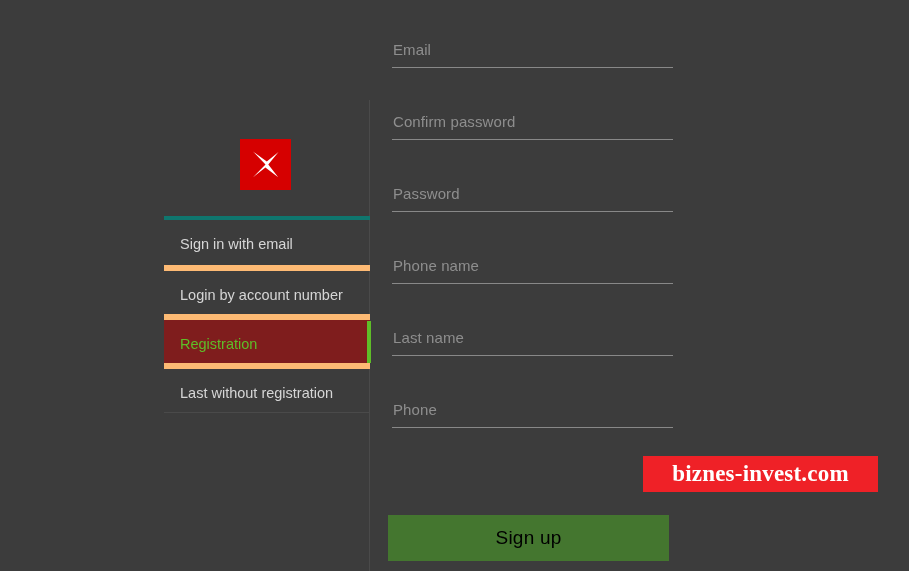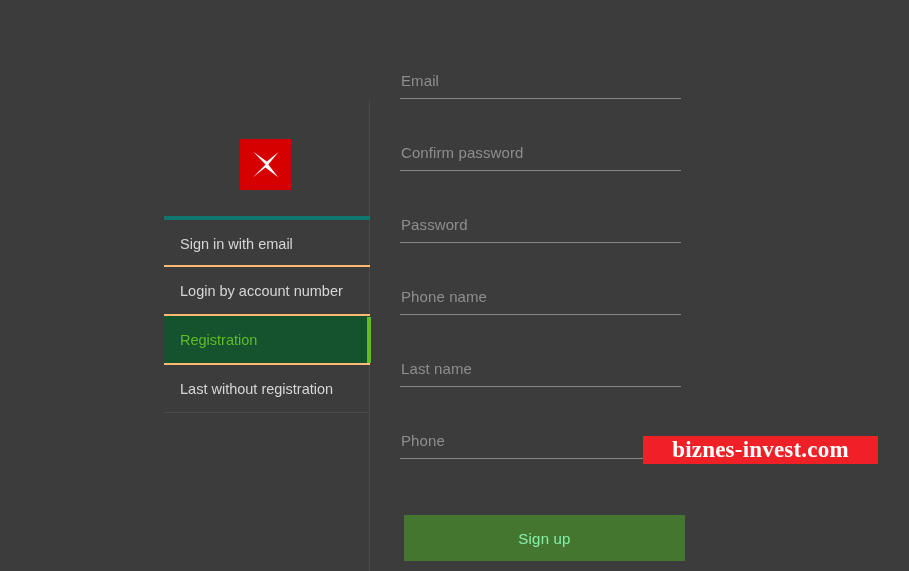--- a/index.html
+++ b/index.html
@@ -58,27 +58,27 @@
     width: 206px;
   }
   .menu-item {
     position: relative;
     box-sizing: border-box;
     height: 49px;
     line-height: 49px;
     padding-left: 16px;
     font-size: 14.5px;
     color: #d6d6d6;
-    border-top: 2px solid #fdba74;
+    border-top: 6px solid #fdba74;
     white-space: nowrap;
     cursor: pointer;
   }
   .menu-item:first-child { border-top: 4px solid #0f766e; }
   .menu-item.active {
-    background: #14532d;
+    background: #7f1d1d;
     color: #5fbd28;
   }
   .menu-item.active .active-bar {
     position: absolute;
     right: -1px;
     top: 1px;
     bottom: 0px;
     width: 4px;
     background: #5fbd28;
   }
@@ -89,24 +89,23 @@
     left: 164px;
     top: 412px;
     width: 206px;
     height: 1px;
     background: #4a4a4a;
   }
 
   
   #reg-form {
     position: absolute;
-    left: 400px;
+    left: 392px;
     top: 0px;
     width: 281px;
-    margin-top: 31px;
   }
   .field {
     position: relative;
     height: 72px;
     box-sizing: border-box;
   }
   .field .field-label {
     position: absolute;
     left: 1px;
     bottom: 14px;
@@ -128,40 +127,40 @@
     right: 8px;
     bottom: 18px;
     width: 0;
     height: 0;
     border-left: 6px solid transparent;
     border-right: 6px solid transparent;
     border-top: 6px solid #9a9a9a;
   }
   #signup-button {
     position: absolute;
-    left: 404px;
+    left: 388px;
     top: 515px;
     width: 281px;
     height: 46px;
     background: #44762f;
     border: none;
-    color: #86efac;
-    font-size: 15px;
+    color: #000000;
+    font-size: 19px;
     font-family: "Liberation Sans", sans-serif;
     cursor: pointer;
     letter-spacing: 0.2px;
   }
 
   
   #watermark {
     position: absolute;
     left: 643px;
-    top: 436px;
+    top: 456px;
     width: 235px;
-    height: 28px;
+    height: 36px;
     background: #ef2127;
     color: #ffffff;
     font-family: "Liberation Serif", serif;
     font-weight: bold;
     font-size: 23px;
     display: flex;
     align-items: center;
     justify-content: center;
     letter-spacing: 0.2px;
   }

